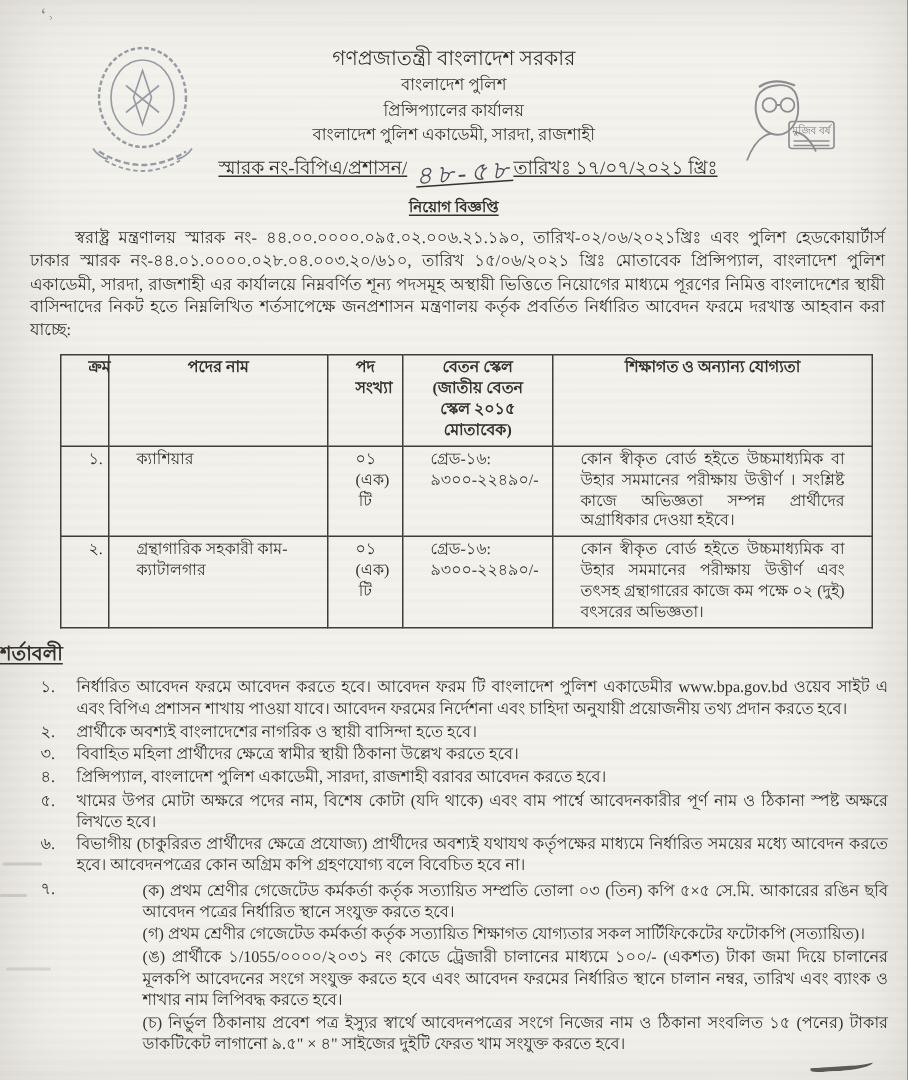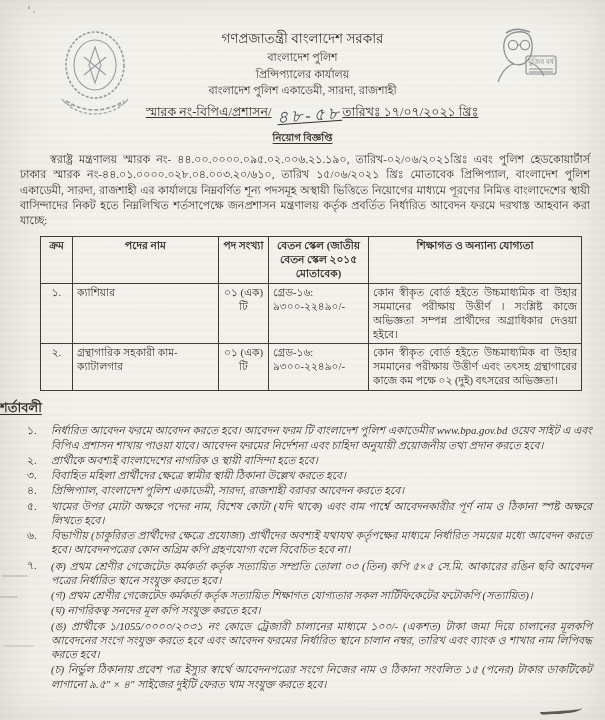--- a/index.html
+++ b/index.html
@@ -15,42 +15,42 @@
     overflow:hidden;
     box-shadow:inset 0 0 40px rgba(120,115,105,.18);
   }
   .corner-marks{position:absolute;left:27px;top:4px;color:#8d8a84;font-size:13px;line-height:11px;transform:rotate(-8deg);}
   
   .header-block{padding-top:29px;text-align:center;line-height:1.5;}
   .h-line{font-size:11px;}
   .h-line.first{font-size:13.5px;}
   
   .logo-left{position:absolute;left:54px;top:25px;width:82px;height:96px;}
-  .stamp-right{position:absolute;left:486px;top:20px;width:76px;height:70px;}
+  .stamp-right{position:absolute;left:486px;top:45px;width:76px;height:70px;}
   
   .memo-row{display:flex;justify-content:center;align-items:flex-end;padding:4px 14px 0 33px;font-size:12.5px;text-decoration:underline;}
   .memo-left{display:flex;align-items:flex-end;gap:6px;}
   .handwritten{font-size:17px;font-style:italic;letter-spacing:3px;color:#4a4c58;transform:rotate(-4deg);line-height:14px;}
   
   .doc-title{margin-top:7px;text-align:center;font-size:10px;font-weight:bold;text-decoration:underline;text-underline-offset:2px;}
   
   .intro{margin:5px 15px 0 20px;font-size:11px;line-height:1.4;text-align:justify;text-indent:30px;}
   
   table.posts{border-collapse:collapse;margin:7px 0 0 40px;width:541px;font-size:10.6px;table-layout:fixed;}
-  table.posts th,table.posts td{border:1px solid #403d38;padding:2px 4px;vertical-align:top;line-height:1.32;}
+  table.posts th,table.posts td{border:1px solid #403d38;padding:2px 18px;vertical-align:top;line-height:1.32;}
   table.posts th{text-align:center;font-weight:bold;vertical-align:top;}
   td.c{text-align:center;}
   td.j{text-align:justify;}
   
   .terms-heading{margin-top:7px;text-align:left;font-size:13px;font-weight:bold;text-decoration:underline;text-underline-offset:2px;}
   .terms{margin:4px 13px 0 26px;font-size:10.8px;line-height:1.32;}
   .term{display:flex;margin-bottom:1px;}
   .term-num{flex:none;width:24px;padding-left:1px;}
-  .term-text{flex:1;text-align:justify;font-style:italic;}
-  .sub{text-align:justify;margin-top:1px;}
+  .term-text{flex:1;text-align:justify;}
+  .sub{text-align:justify;margin-top:1px;margin-left:44px;}
   
   .smudge{position:absolute;background:#9b978f;opacity:.35;border-radius:2px;}
   .sm1{left:2px;top:575px;width:26px;height:2px;}
   .sm2{left:0;top:596px;width:18px;height:2px;}
   .sm3{left:4px;top:645px;width:30px;height:2px;opacity:.25;}
   .bottom-mark{position:absolute;left:540px;top:706px;width:42px;height:5px;border-bottom:3px solid #2d2b27;border-radius:0 0 60% 20%;transform:rotate(-3deg);opacity:.75;}
   svg .ink{stroke:#979ba4;fill:none;}
   svg .ink2{stroke:#8d8d92;fill:none;}
 </style>
 </head>
@@ -165,21 +165,20 @@
     </div>
     <div class="term">
       <span class="term-num">৬.</span>
       <span class="term-text">বিভাগীয় (চাকুরিরত প্রার্থীদের ক্ষেত্রে প্রযোজ্য) প্রার্থীদের অবশ্যই যথাযথ কর্তৃপক্ষের মাধ্যমে নির্ধারিত সময়ের মধ্যে আবেদন করতে হবে। আবেদনপত্রের কোন অগ্রিম কপি গ্রহণযোগ্য বলে বিবেচিত হবে না।</span>
     </div>
     <div class="term">
       <span class="term-num">৭.</span>
       <span class="term-text">
         <div class="sub">(ক) প্রথম শ্রেণীর গেজেটেড কর্মকর্তা কর্তৃক সত্যায়িত সম্প্রতি তোলা ০৩ (তিন) কপি ৫×৫ সে.মি. আকারের রঙিন ছবি আবেদন পত্রের নির্ধারিত স্থানে সংযুক্ত করতে হবে।</div>
         <div class="sub">(গ) প্রথম শ্রেণীর গেজেটেড কর্মকর্তা কর্তৃক সত্যায়িত শিক্ষাগত যোগ্যতার সকল সার্টিফিকেটের ফটোকপি (সত্যায়িত)।</div>
-        <div class="sub">(ঘ) নাগরিকত্ব সনদের মূল কপি সংযুক্ত করতে হবে।</div>
         <div class="sub">(ঙ) প্রার্থীকে ১/1055/০০০০/২০৩১ নং কোডে ট্রেজারী চালানের মাধ্যমে ১০০/- (একশত) টাকা জমা দিয়ে চালানের মূলকপি আবেদনের সংগে সংযুক্ত করতে হবে এবং আবেদন ফরমের  নির্ধারিত স্থানে চালান নম্বর, তারিখ এবং ব্যাংক ও শাখার নাম লিপিবদ্ধ করতে হবে।</div>
         <div class="sub">(চ) নির্ভুল ঠিকানায় প্রবেশ পত্র ইস্যুর স্বার্থে আবেদনপত্রের সংগে নিজের নাম ও ঠিকানা সংবলিত ১৫ (পনের) টাকার ডাকটিকেট লাগানো ৯.৫" × ৪" সাইজের দুইটি ফেরত খাম সংযুক্ত করতে হবে।</div>
         
       </span>
     </div>
 
   </div>
 
   <div class="smudge sm1"></div>
   <div class="smudge sm2"></div>

